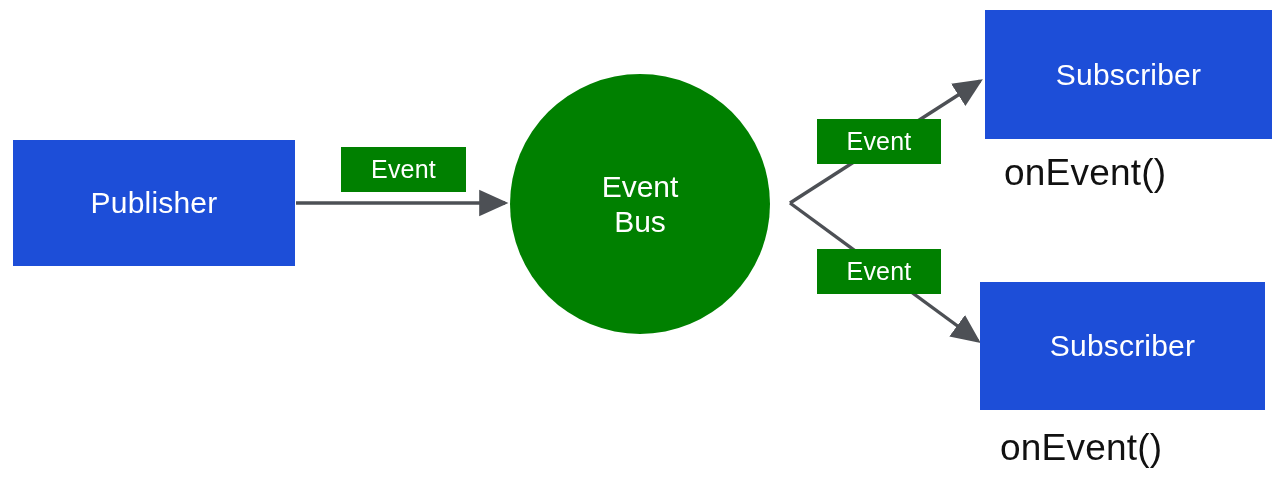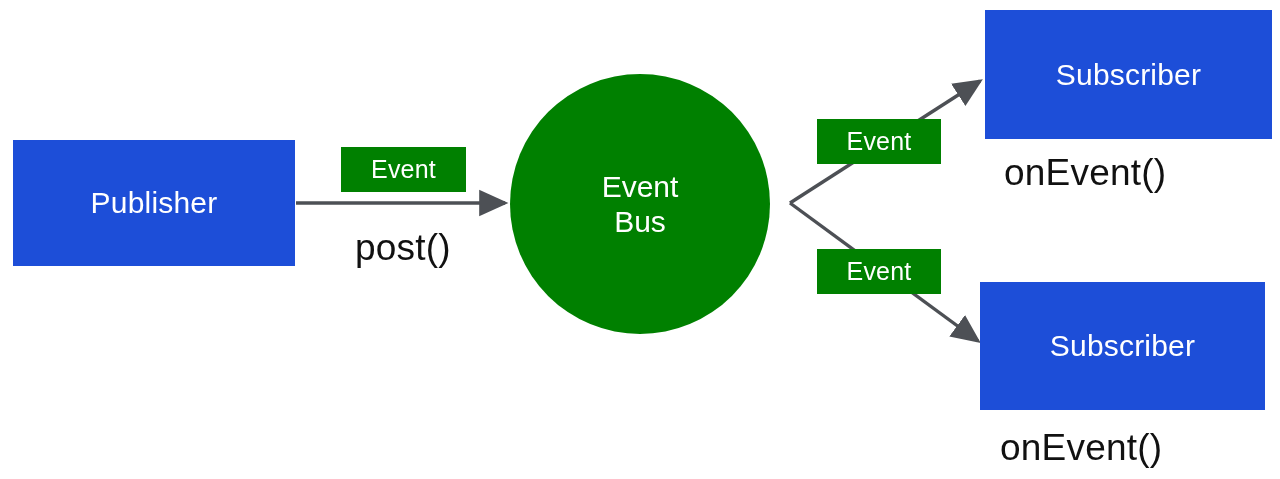--- a/index.html
+++ b/index.html
@@ -88,23 +88,20 @@
   </svg>
 
   <div class="node node-rect-main" style="left:13px; top:140px; width:282px; height:126px;">
     <span>Publisher</span>
   </div>
 
   <div class="edge-label" style="left:341px; top:147px; width:125px; height:45px;">
     <span>Event</span>
   </div>
 
-  <div class="plain-label" style="left:355px; top:227px;">
-    <span>post()</span>
-  </div>
 
   <div class="node node-circle" style="left:510px; top:74px; width:260px; height:260px; flex-direction:column;">
     <span class="circle-text">Event</span>
     <span class="circle-text">Bus</span>
   </div>
 
   <div class="edge-label" style="left:817px; top:119px; width:124px; height:45px;">
     <span>Event</span>
   </div>
 

